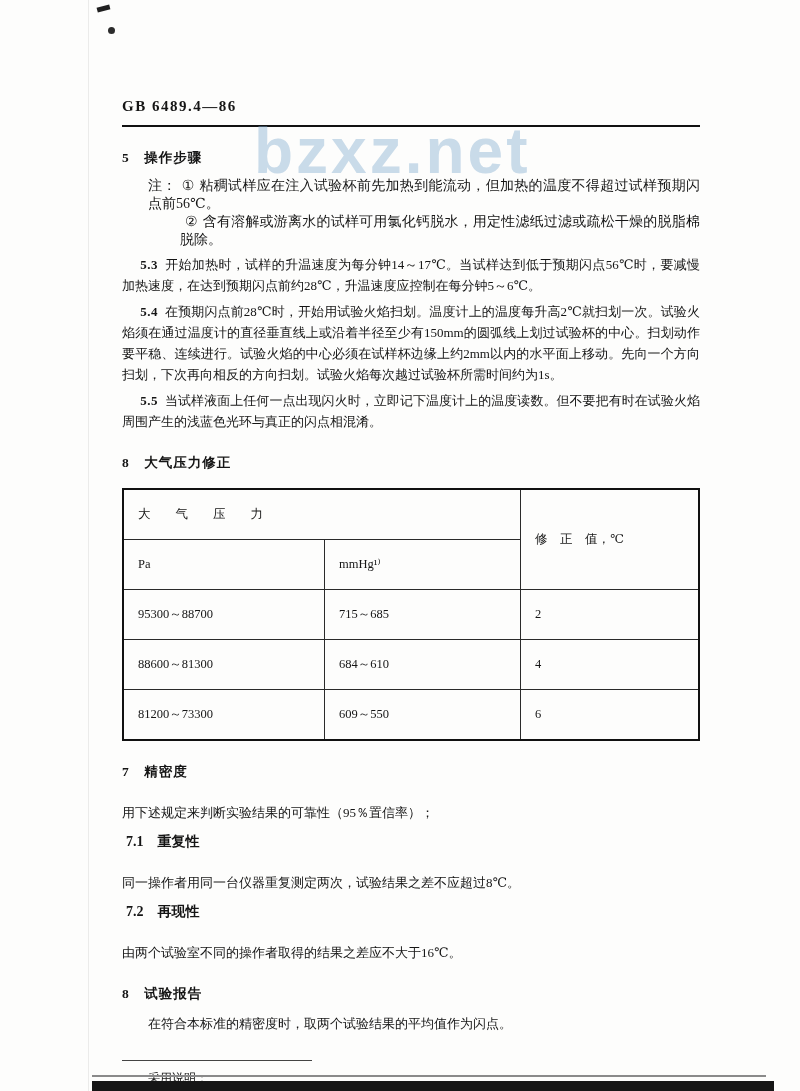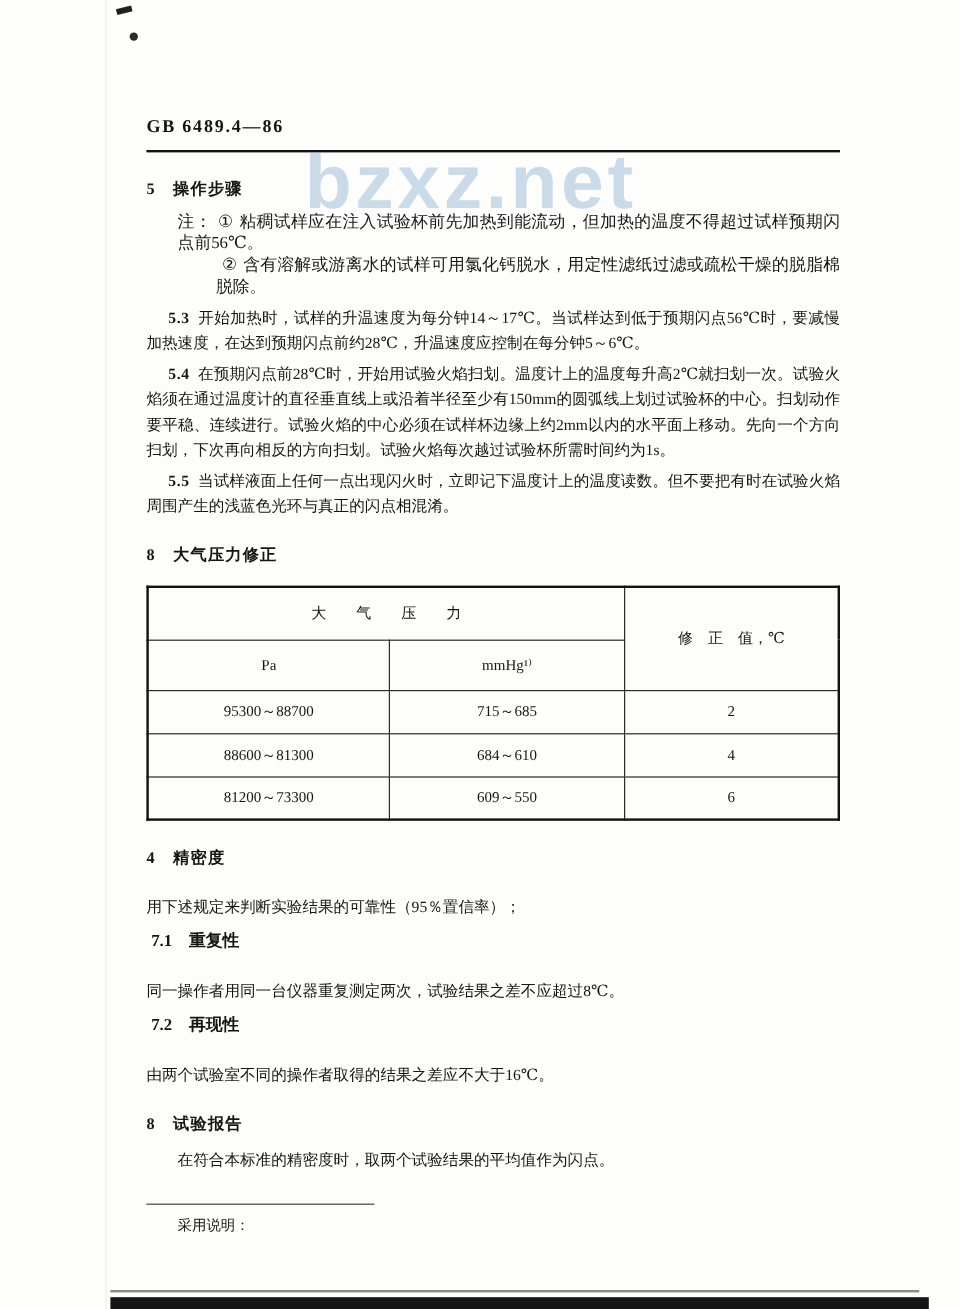--- a/index.html
+++ b/index.html
@@ -44,22 +44,22 @@
   .note-line2 { margin-left:32px; }
   p.indent2 { text-indent:2em; margin-top:4px; }
   p.plain { margin-top:20px; }
   h4.subsec { font-size:14px; font-weight:bold; margin:8px 0 3px 4px; }
   table.corr {
     border-collapse:collapse; width:100%;
     margin:15px 0 4px 0; font-size:12.5px;
     border:2px solid #111;
   }
   table.corr th, table.corr td {
-    border:1px solid #2a2a2a; text-align:center;
-    font-weight:normal; padding:1px;
+    border:1px solid #2a2a2a; 
+    font-weight:normal; padding:14px;
   }
   tr.hrow1 th { height:44px; }
   tr.hrow2 th { height:42px; }
   tr.drow td { height:36px; }
   .footnote { margin-top:26px; font-size:12px; line-height:19px; }
   .footnote-rule { width:190px; height:1px; background:#444; margin-bottom:8px; }
   .fn-label { margin-left:26px; }
   .watermark {
     position:absolute; left:254px; top:114px; z-index:3;
     font-family:"Liberation Sans","DejaVu Sans",sans-serif;
@@ -138,21 +138,21 @@
           <td>4</td>
         </tr>
         <tr class="drow">
           <td>81200～73300</td>
           <td>609～550</td>
           <td>6</td>
         </tr>
       </tbody>
     </table>
 
-    <h3 class="sec">4　精密度</h3>
+    <h3 class="sec">7　精密度</h3>
 
     <p class="plain">用下述规定来判断实验结果的可靠性（95％置信率）；</p>
 
     <h4 class="subsec">7.1　重复性</h4>
     <p class="plain">同一操作者用同一台仪器重复测定两次，试验结果之差不应超过8℃。</p>
 
     <h4 class="subsec">7.2　再现性</h4>
     <p class="plain">由两个试验室不同的操作者取得的结果之差应不大于16℃。</p>
 
     <h3 class="sec">8　试验报告</h3>

